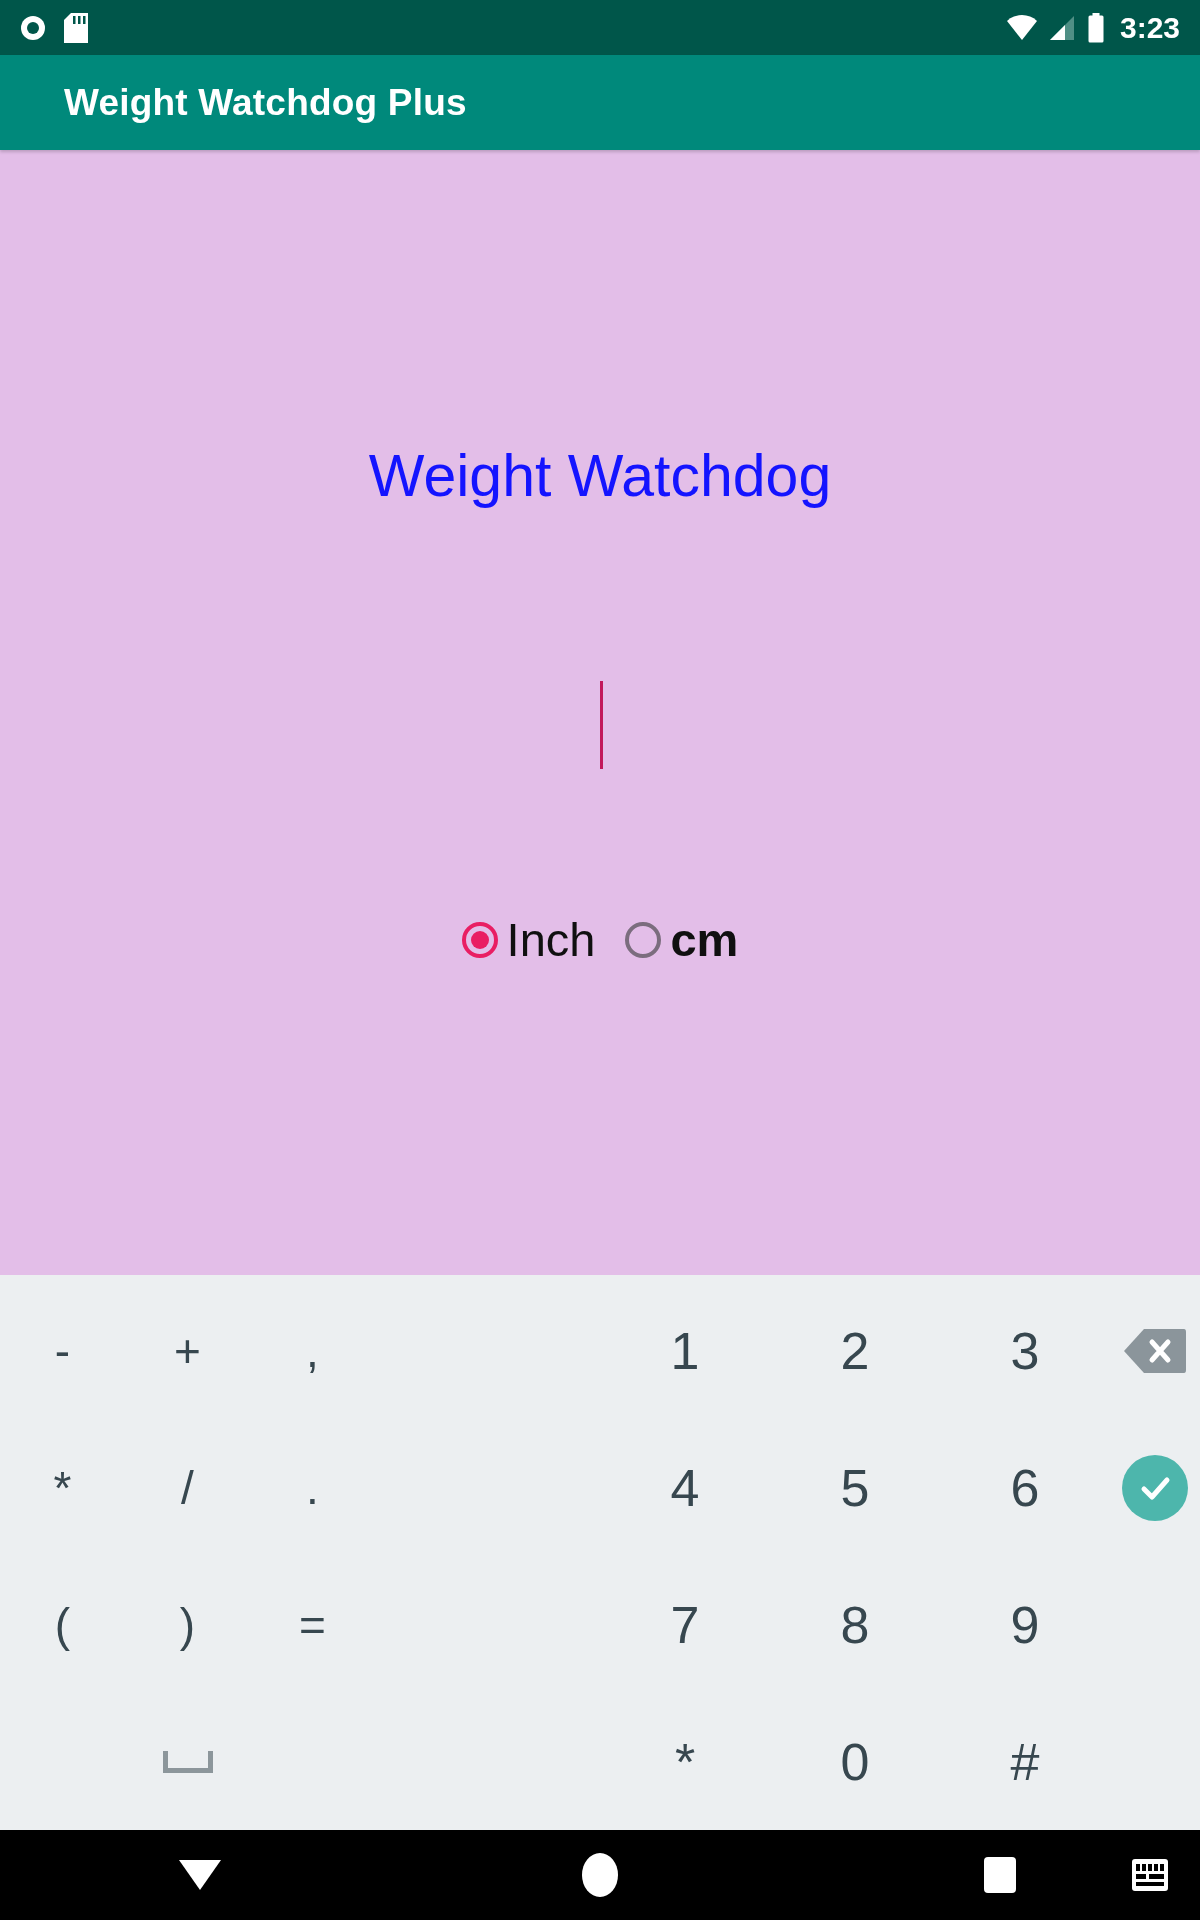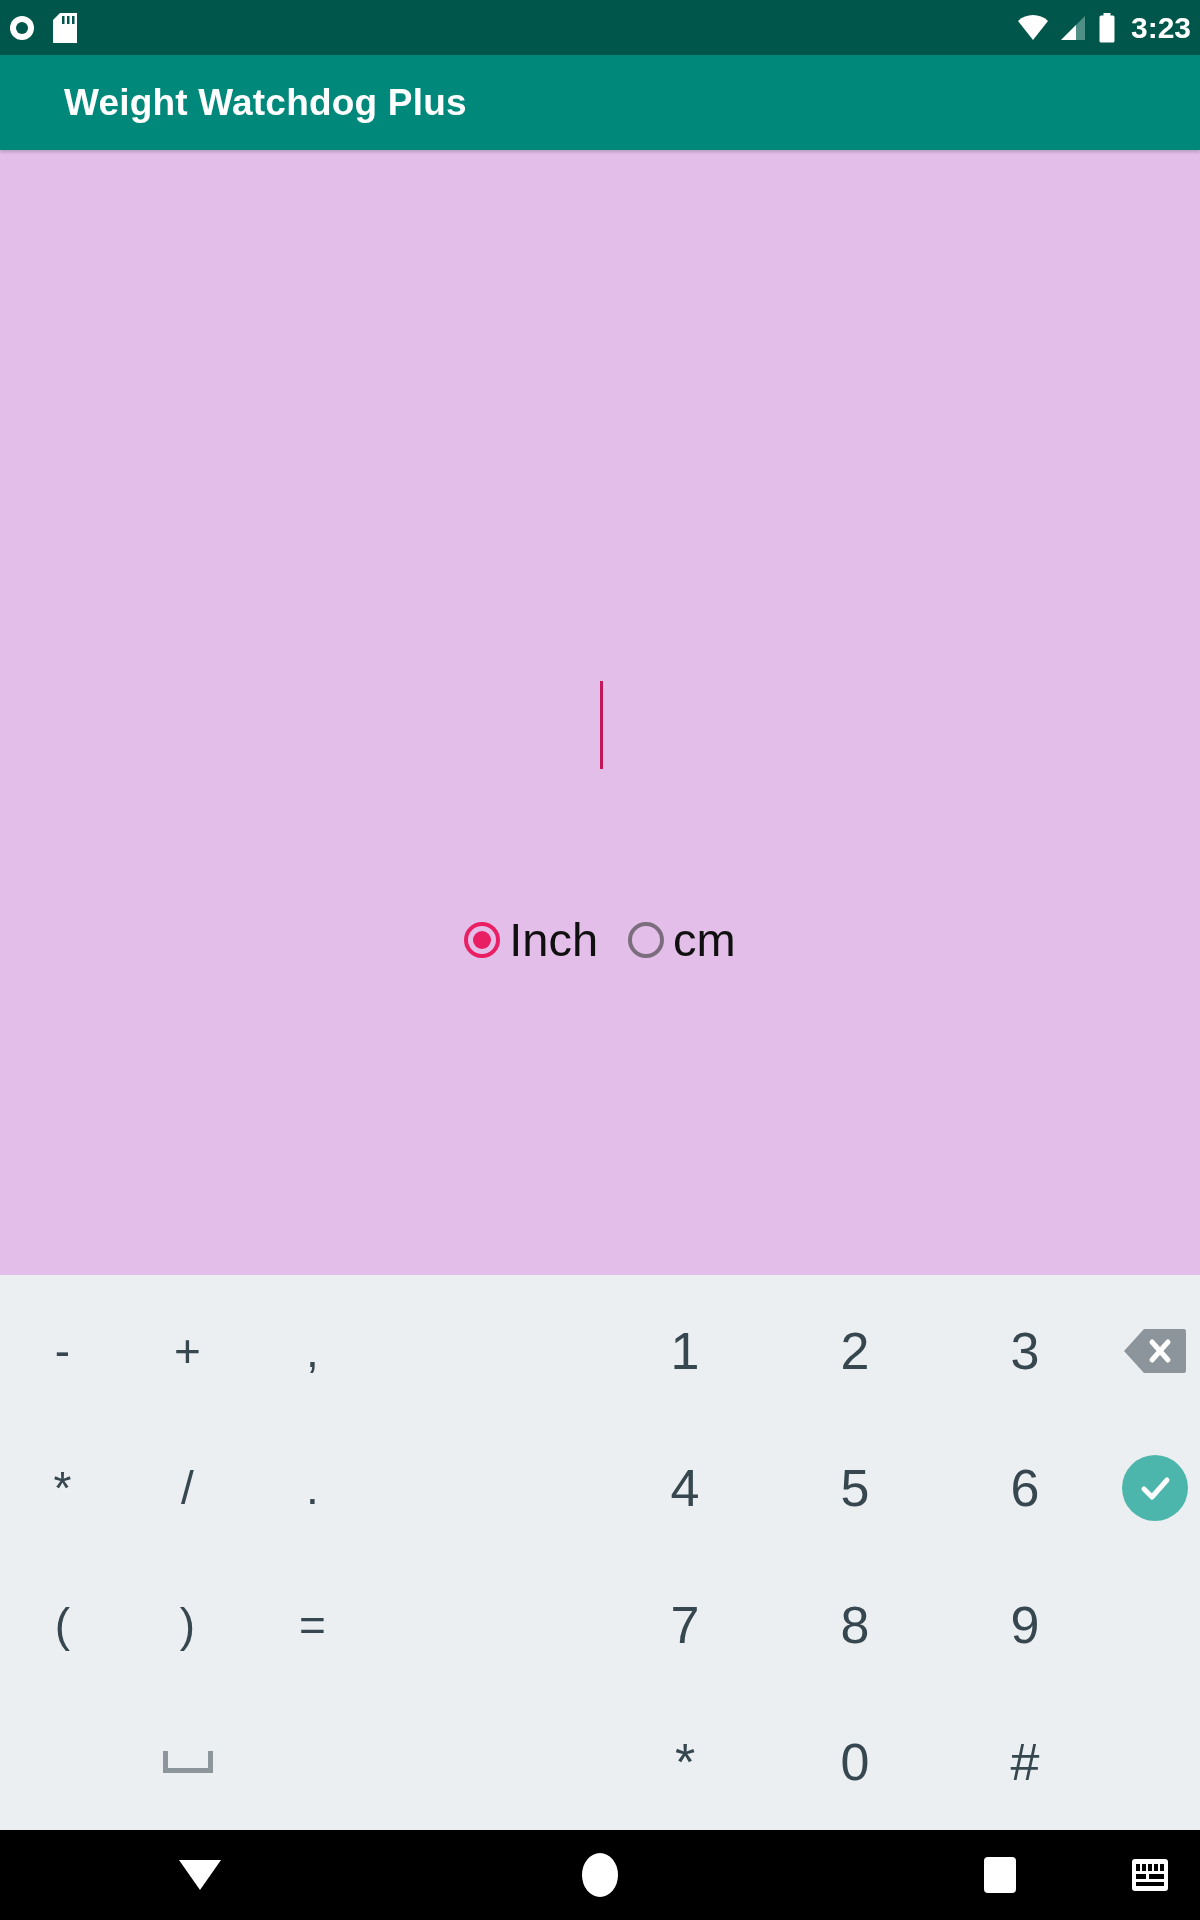--- a/index.html
+++ b/index.html
@@ -18,21 +18,21 @@
     display: flex;
     flex-direction: column;
   }
 
   
   .status-bar {
     height: 55px;
     background: #00564a;
     display: flex;
     align-items: center;
-    padding: 0 9px;
+    padding: 0 20px;
     flex: 0 0 auto;
   }
   .status-left { display: flex; align-items: center; gap: 18px; }
   .status-right {
     margin-left: auto;
     display: flex;
     align-items: center;
     gap: 11px;
   }
   .status-time {
@@ -120,21 +120,21 @@
     display: flex;
     align-items: center;
     justify-content: center;
     gap: 4px;
   }
   .radio-opt {
     display: flex;
     align-items: center;
     gap: 9px;
   }
-  .radio-opt + .radio-opt { margin-left: 26px; }
+  .radio-opt + .radio-opt { margin-left: 26px; font-weight: bold; }
   .radio-mark {
     width: 36px; height: 36px;
     border-radius: 50%;
     border: 4px solid #7b6d7e;
     position: relative;
     flex: 0 0 auto;
   }
   .radio-mark.on { border-color: #e91e63; }
   .radio-mark.on::after {
     content: "";
@@ -298,20 +298,21 @@
       <span class="status-time">3:23</span>
     </div>
   </div>
 
   <div class="app-bar">
     <span class="app-bar-title">Weight Watchdog Plus</span>
   </div>
 
   <div class="content">
 
+    <div class="headline">Weight Watchdog</div>
 
     <div class="caret"></div>
 
     <div class="radio-row">
       <label class="radio-opt">
         <span class="radio-mark on"></span>
         <span class="radio-label">Inch</span>
       </label>
       <label class="radio-opt">
         <span class="radio-mark"></span>

